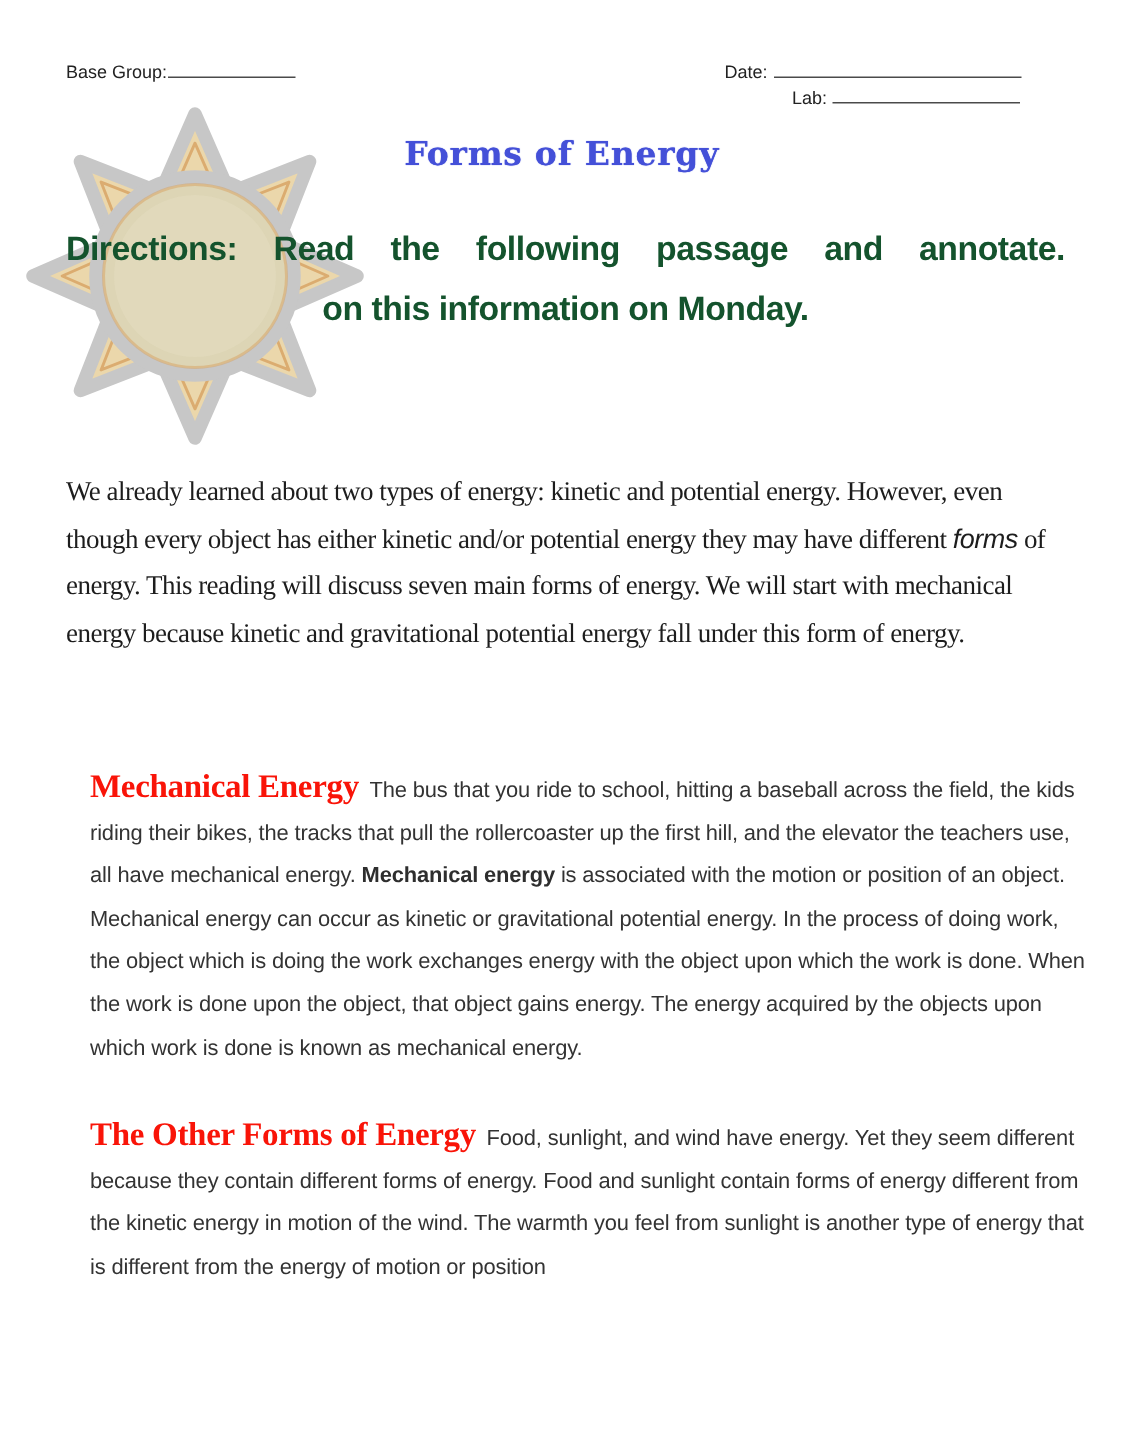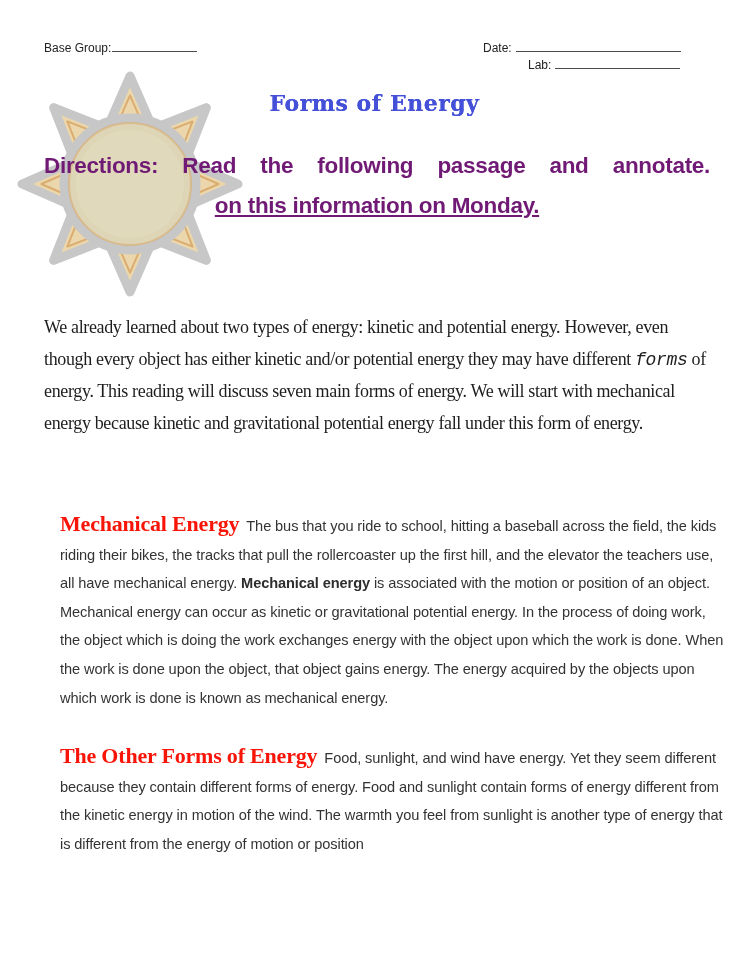--- a/index.html
+++ b/index.html
@@ -59,52 +59,51 @@
     color: #4450d8;
     text-shadow: 0 0 0.6px #4450d8;
   }
   
   .directions {
     position: absolute;
     top: 146px;
     left: 44px;
     width: 666px;
     z-index: 2;
-    color: #701a75;
+    color: #14532d;
     font-weight: 700;
     font-size: 22.5px;
     letter-spacing: -0.3px;
   }
   .directions-line {
     height: 40px;
     line-height: 40px;
     text-align: justify;
     text-align-last: justify;
     white-space: nowrap;
   }
   .directions-line.last {
     text-align: center;
     text-align-last: center;
-    text-decoration: underline;
   }
   
   .intro {
     position: absolute;
     top: 312px;
     left: 44px;
     width: 668px;
     z-index: 2;
     margin: 0;
     font-family: "Liberation Serif", serif;
     font-size: 18px;
     line-height: 31.5px;
     letter-spacing: -0.35px;
     color: #1d1d1d;
   }
-  .intro i { font-family: Liberation Mono, monospace; }
+  .intro i { font-family: Liberation Sans, sans-serif; }
   
   .section {
     position: absolute;
     left: 44px;
     width: 668px;
     z-index: 2;
     margin: 16px;
     font-size: 14.6px;
     line-height: 28.6px;
     letter-spacing: -0.1px;

